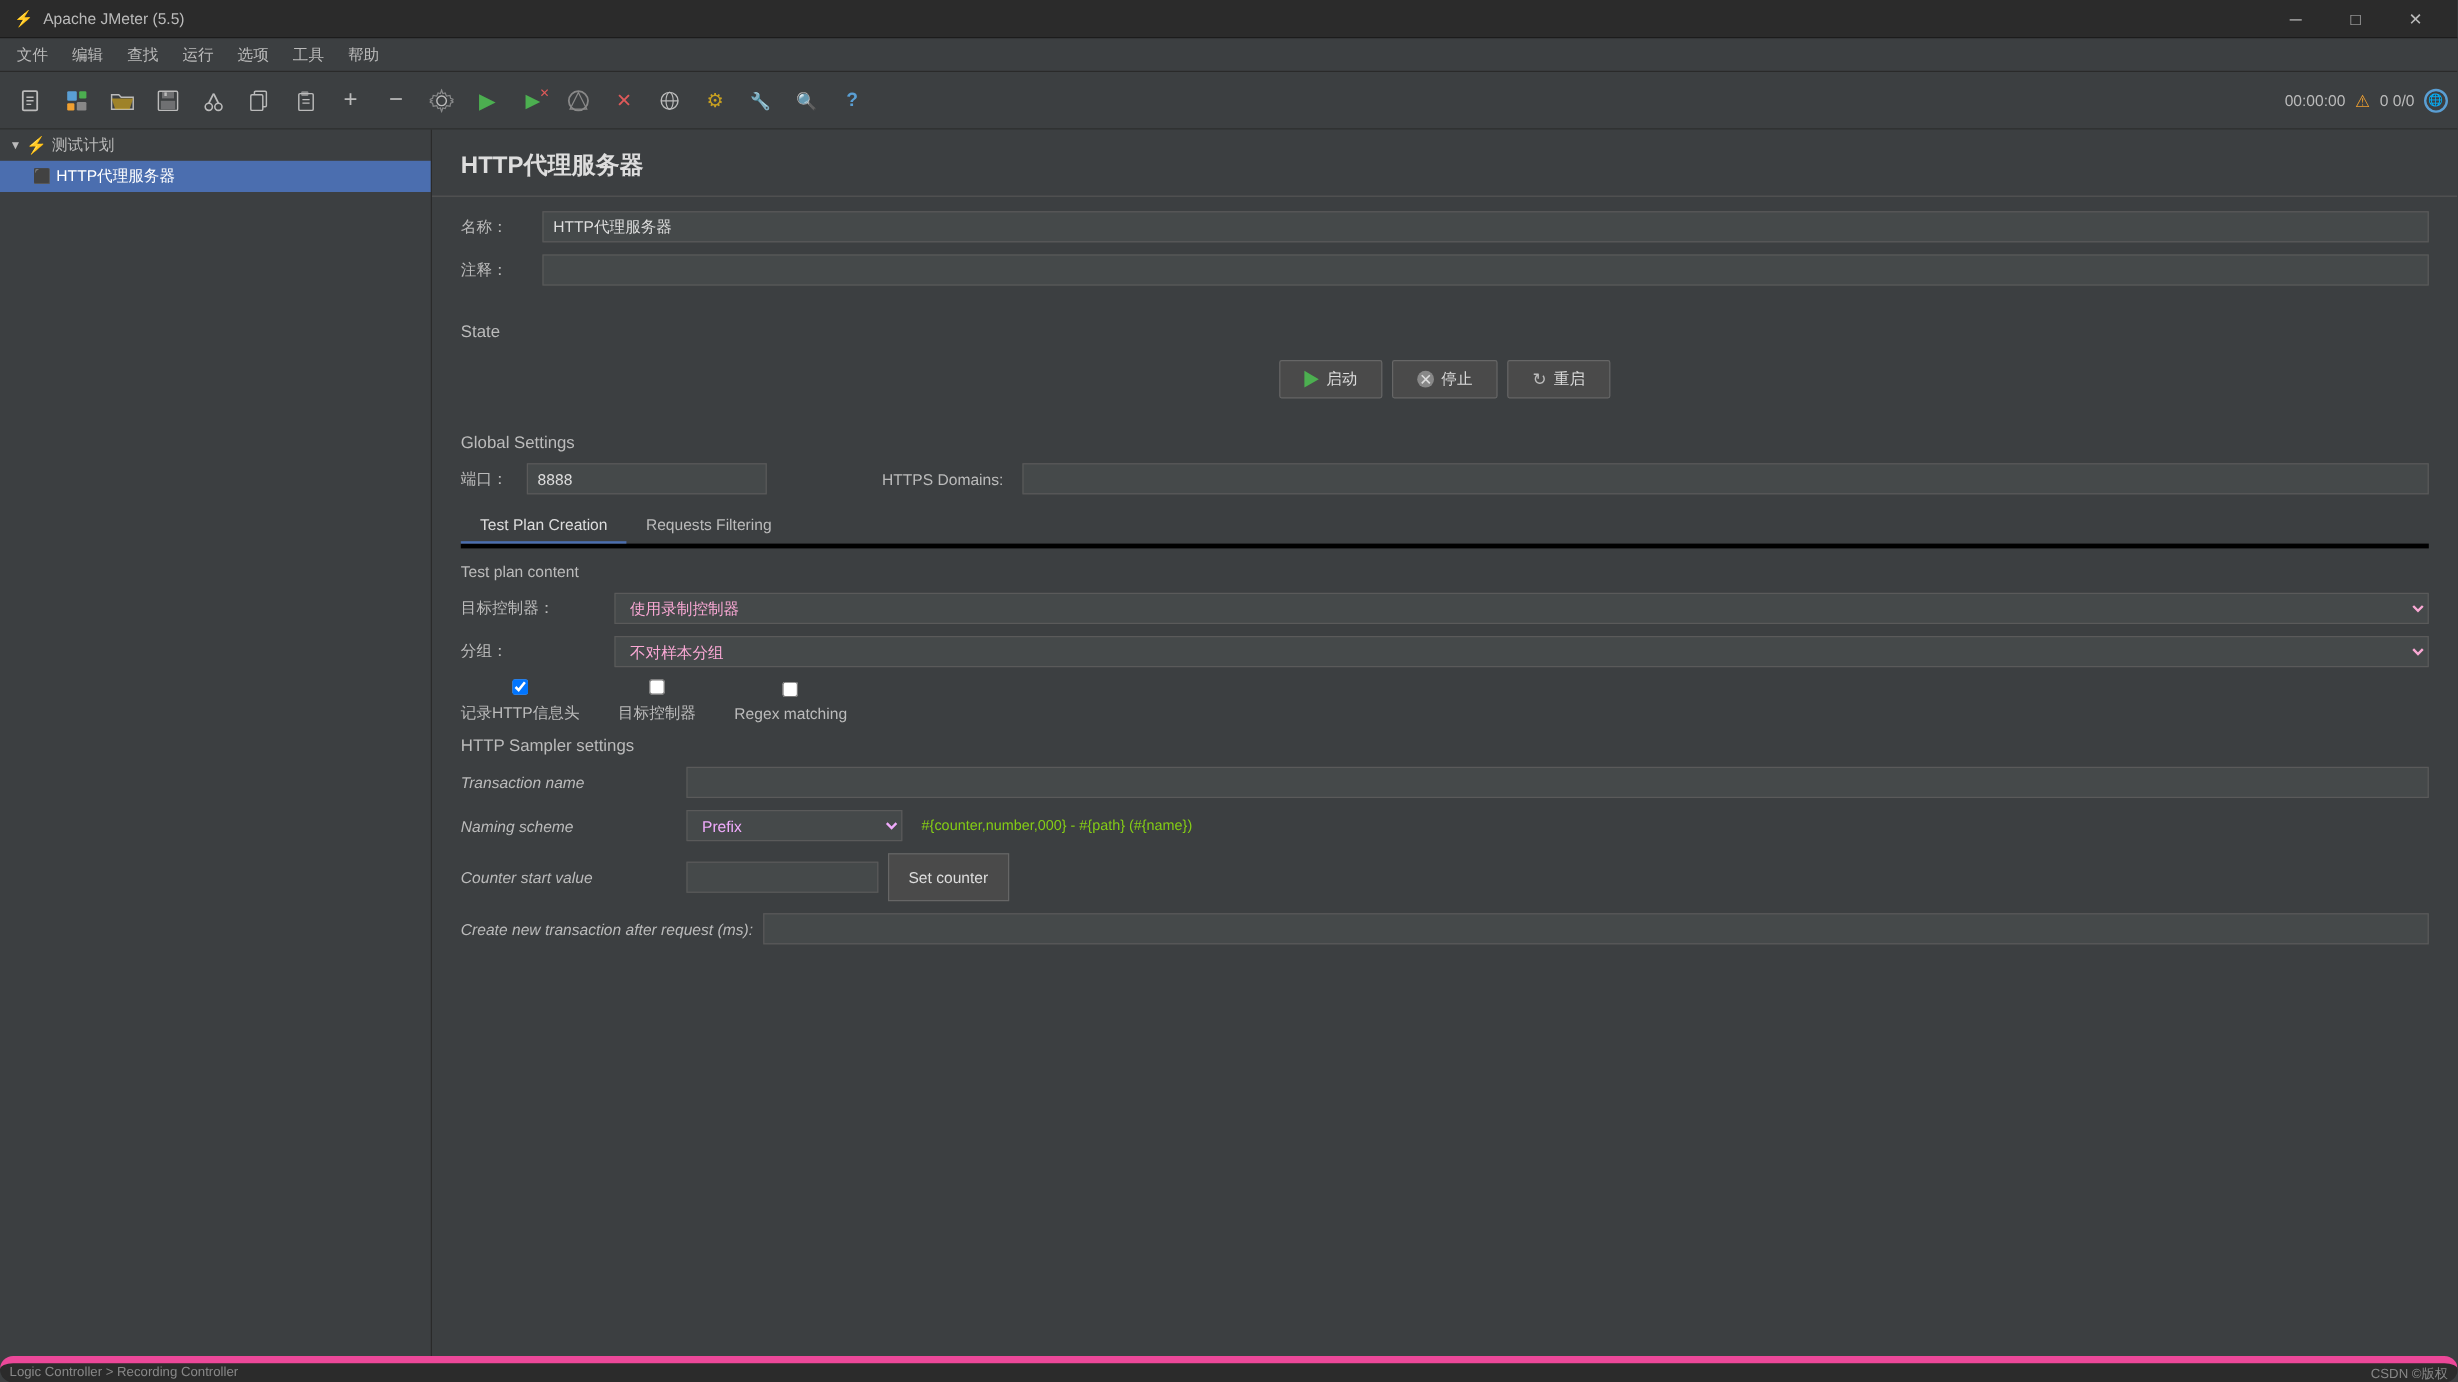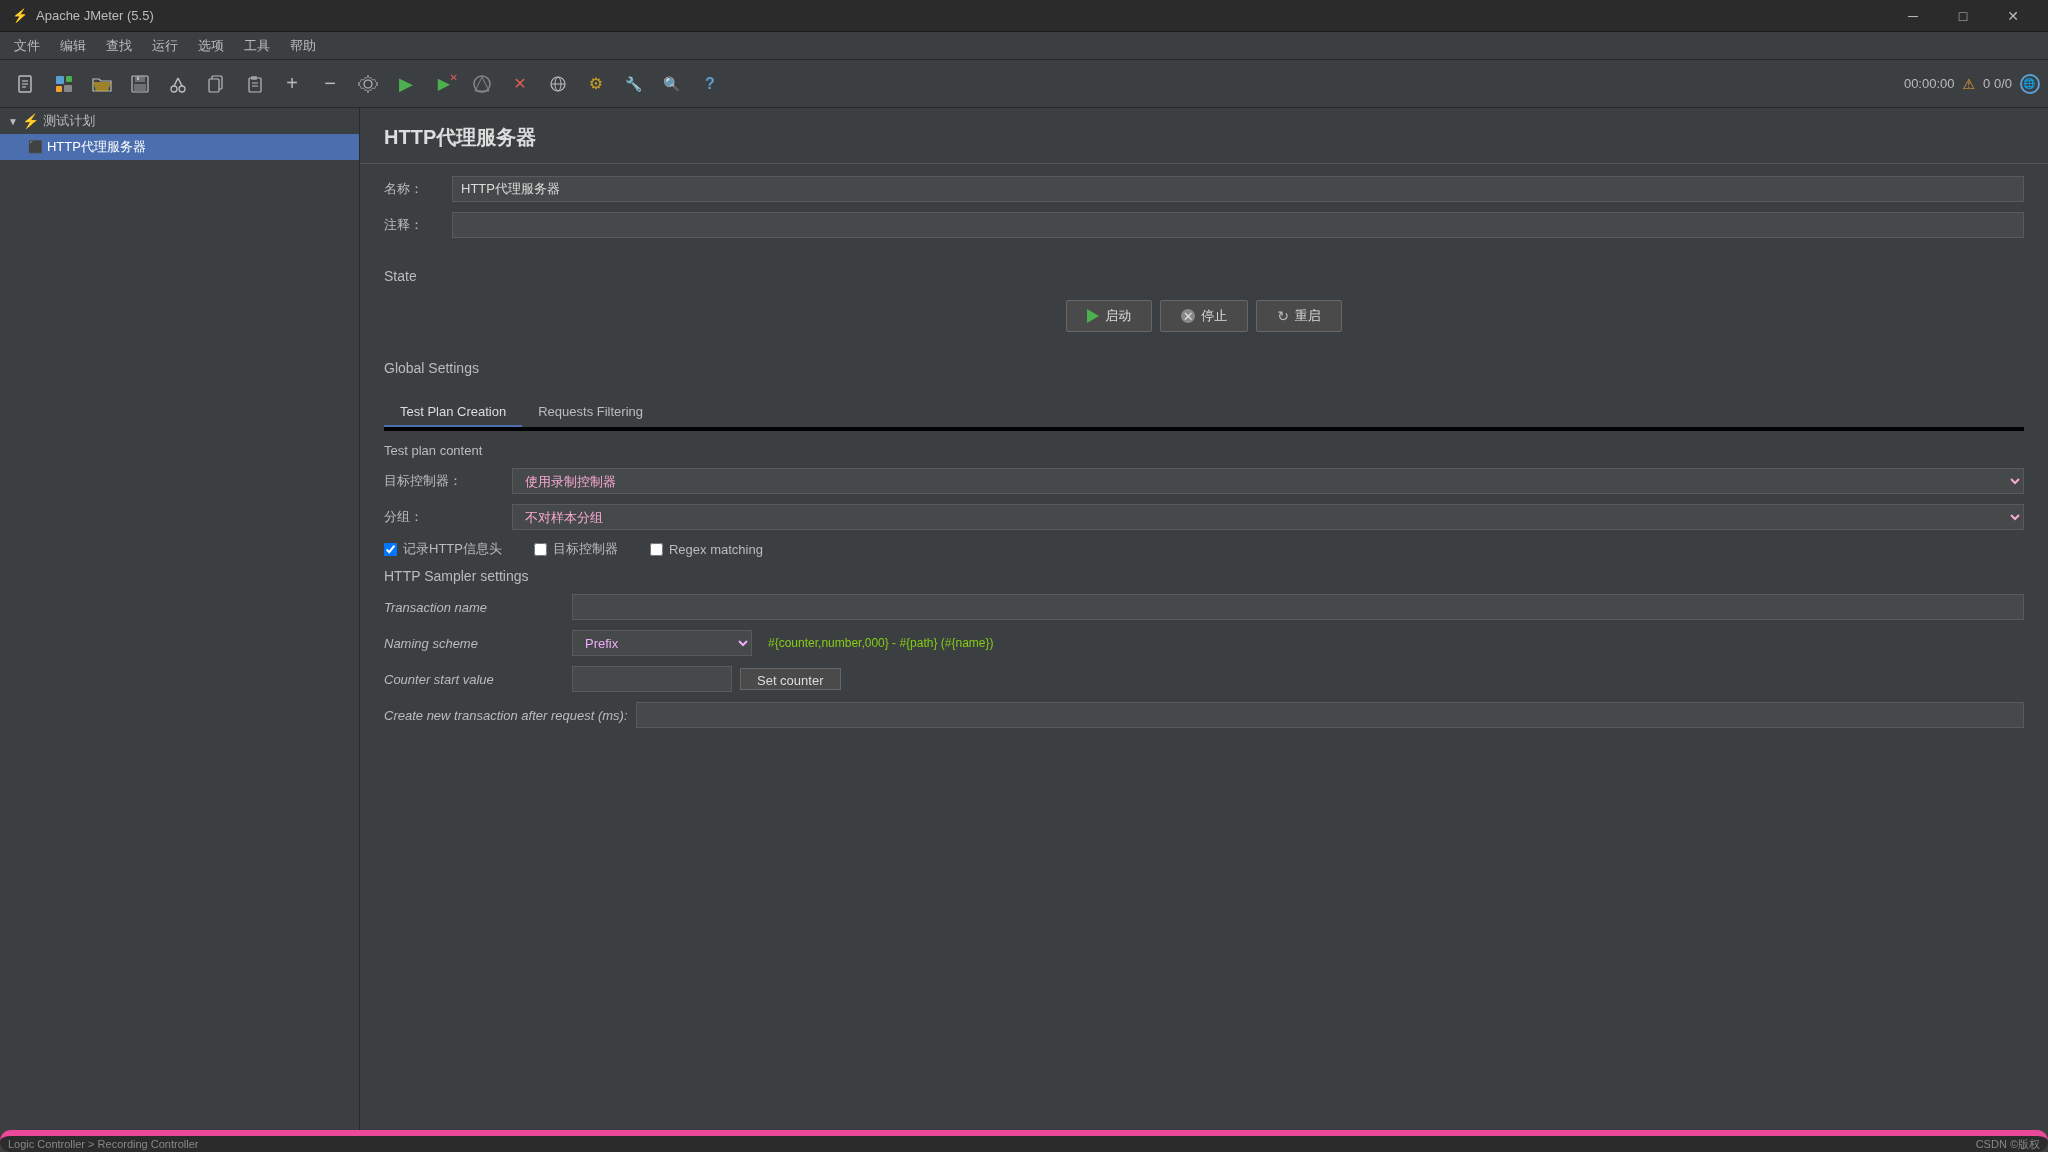--- a/index.html
+++ b/index.html
@@ -315,20 +315,21 @@
       display: flex;
       align-items: center;
       gap: 32px;
       margin-bottom: 10px;
     }
     .checkbox-item {
       display: flex;
       align-items: center;
       gap: 6px;
       cursor: pointer;
+      flex-direction: column;
     }
     .checkbox-item input[type="checkbox"] {
       cursor: pointer;
     }
     .checkbox-label {
       color: #bbb;
       font-size: 13px;
     }
 
     
@@ -377,21 +378,21 @@
       font-size: 12px;
       margin-left: 8px;
     }
     .set-counter-btn {
       background: #4a4a4a;
       border: 1px solid #666;
       color: #ddd;
       padding: 4px 16px;
       cursor: pointer;
       font-size: 13px;
-      height: 22px;
+      height: 40px;
       white-space: nowrap;
     }
     .counter-input {
       background: #45494a;
       border: 1px solid #5a5a5a;
       color: #ddd;
       padding: 4px 8px;
       font-size: 13px;
       outline: none;
       height: 26px;
@@ -639,20 +640,26 @@
         </button>
         <button class="state-btn">
           <span class="btn-icon" style="font-size:14px; color:#bbb;">↻</span>
           <span>重启</span>
         </button>
       </div>
     </div>
 
     <div class="global-settings">
       <div class="section-title">Global Settings</div>
+      <div class="gs-row">
+        <span class="gs-label">端口：</span>
+        <input class="gs-input" type="text" value="8888" style="">
+        <span class="gs-label" style="margin-left: 80px;">HTTPS Domains:</span>
+        <input class="gs-input-wide" type="text" value="" style="">
+      </div>
     </div>
 
     <div class="tabs-bar">
       <div class="tab active">Test Plan Creation</div>
       <div class="tab">Requests Filtering</div>
     </div>
 
     <div class="tab-content">
       <div class="tab-section-title">Test plan content</div>
 

